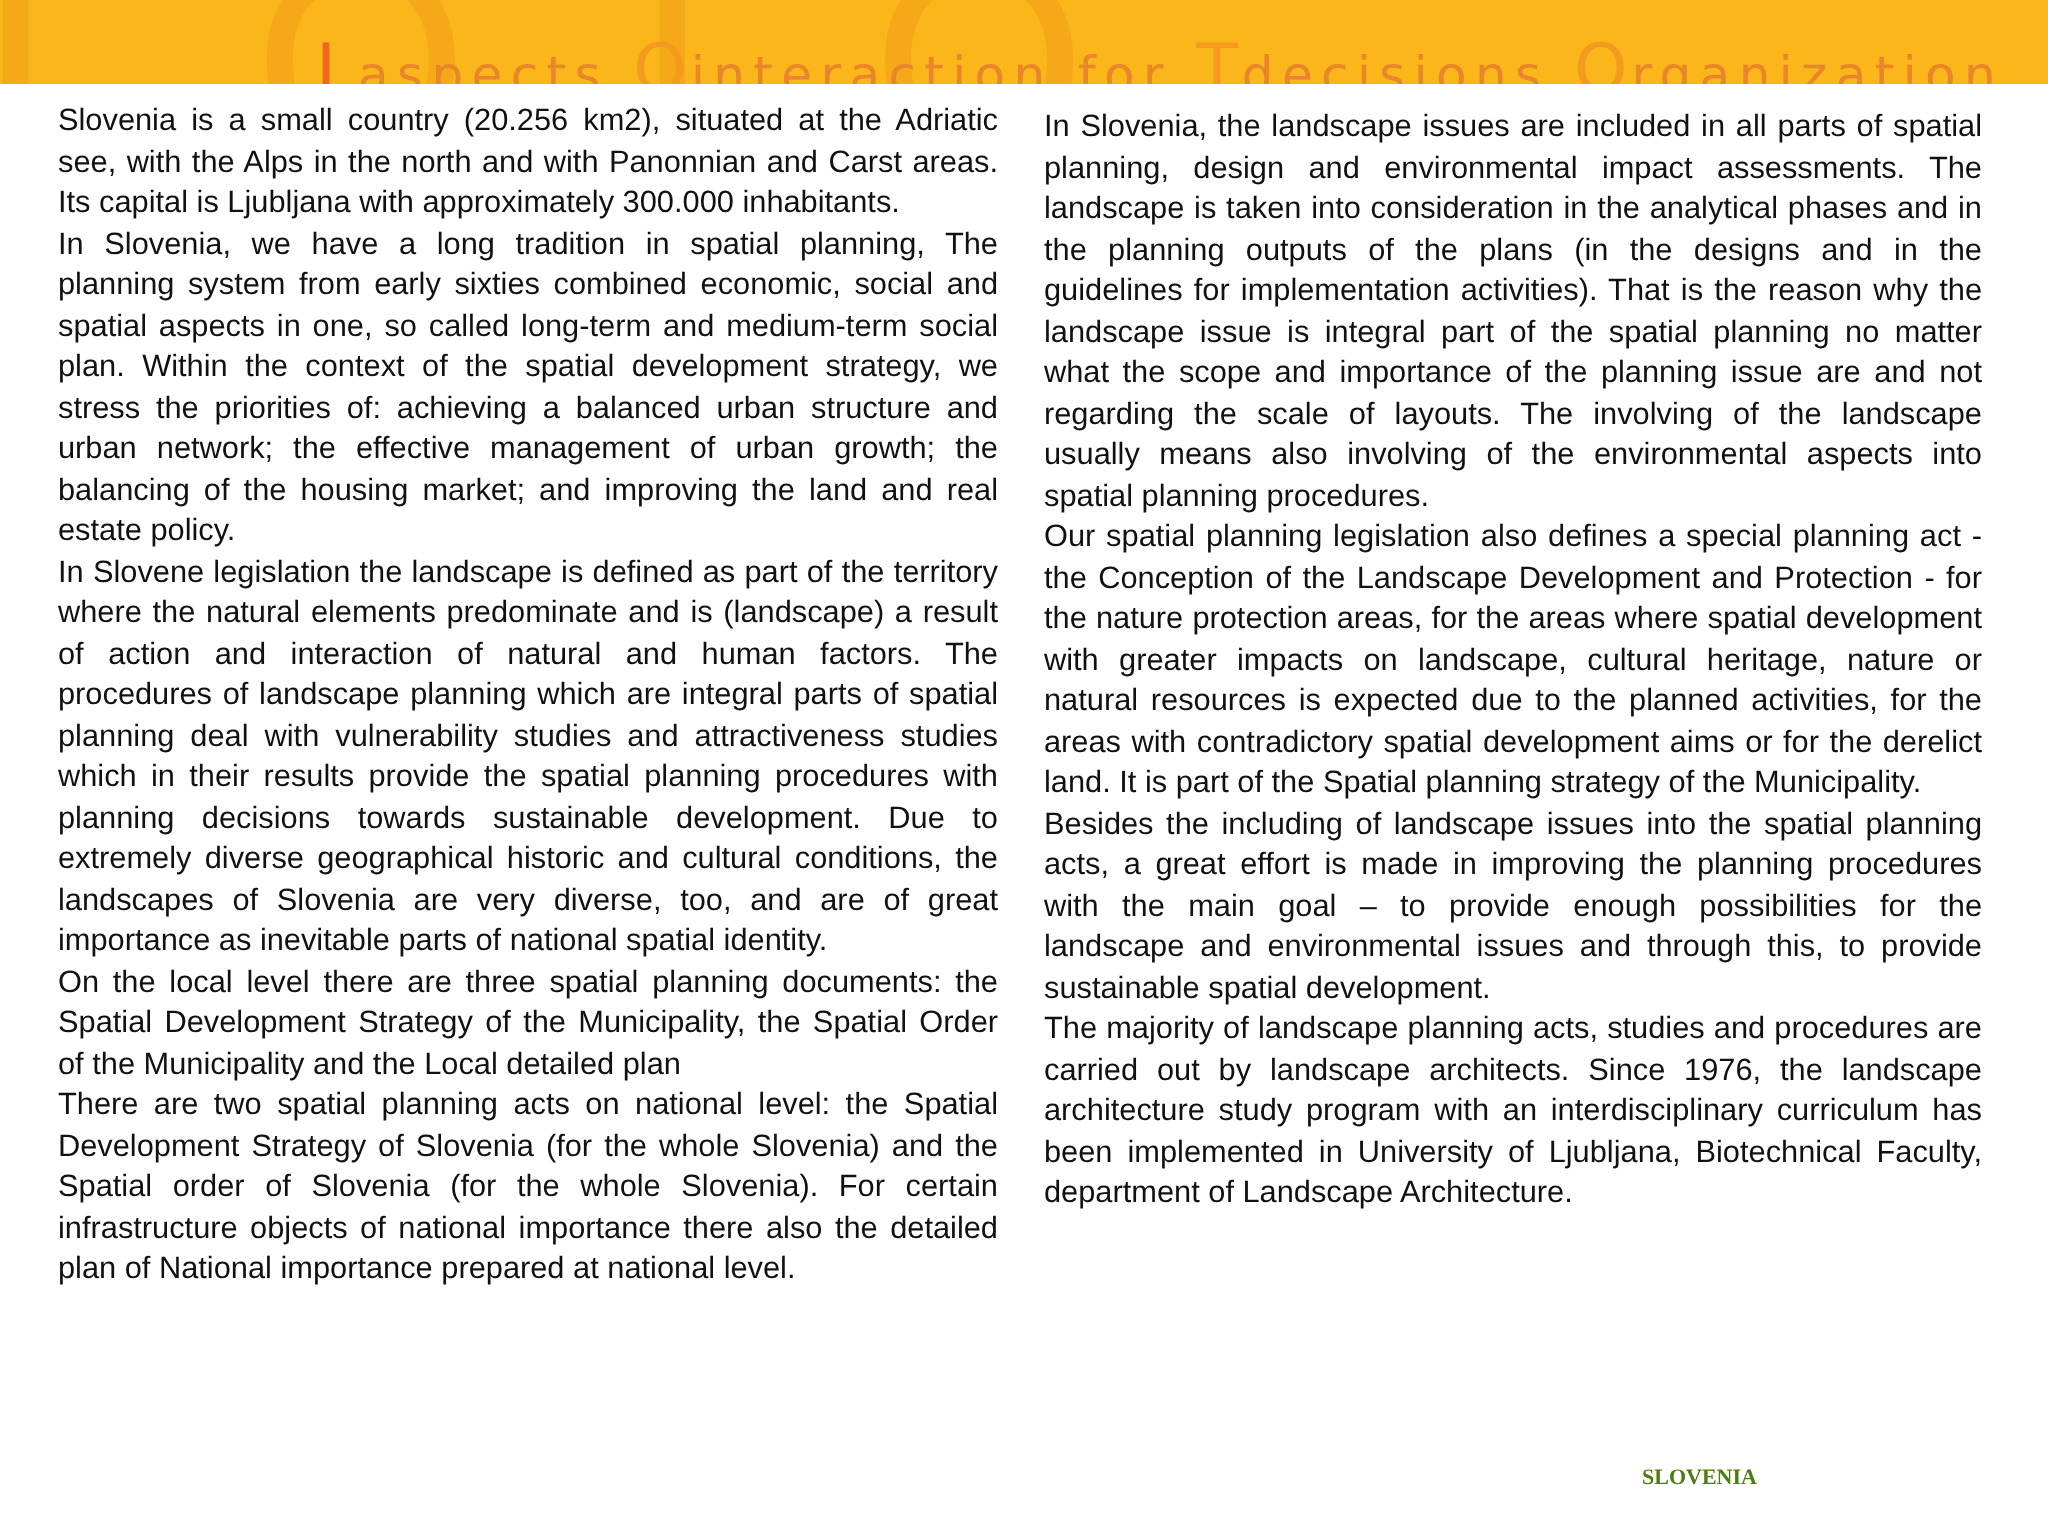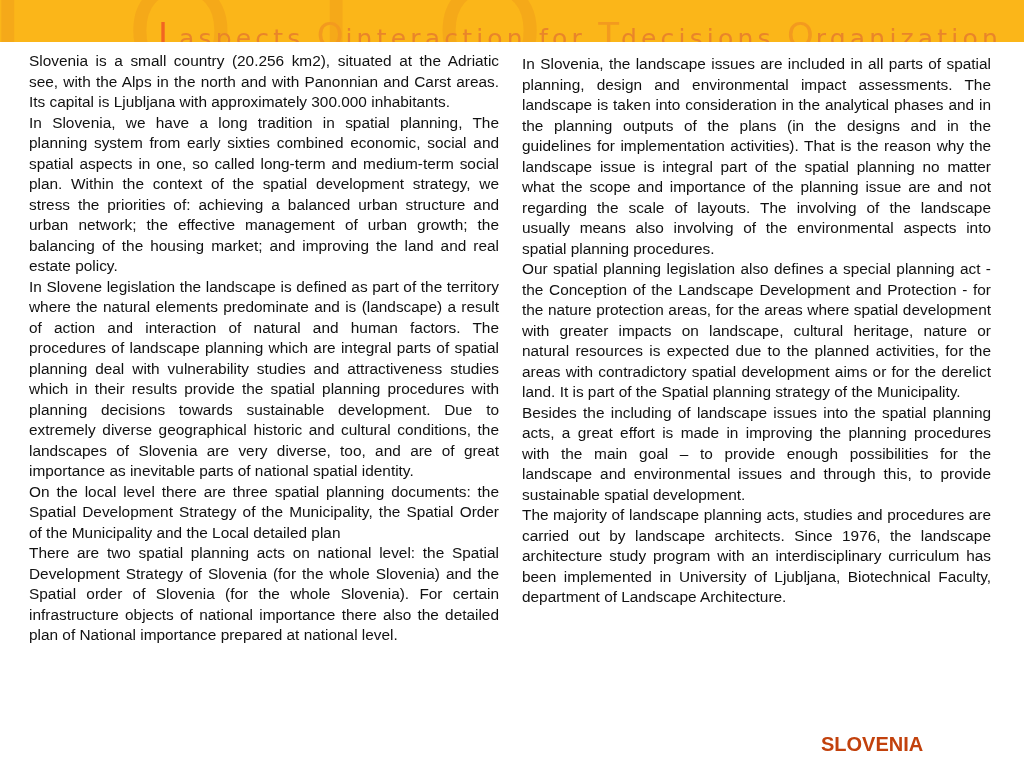--- a/index.html
+++ b/index.html
@@ -9,21 +9,21 @@
   .bg-letters { position:absolute; left:-10px; top:-38px; font-family:"Liberation Sans", sans-serif;
                 font-size:138px; letter-spacing:60px; color:#f4a51a; opacity:0.75; white-space:nowrap; line-height:1; }
   .tagline { position:absolute; left:158px; top:18px; font-family:"DejaVu Sans", sans-serif; font-size:25px;
              letter-spacing:4.2px; color:#e9852a; white-space:nowrap; line-height:1; }
   .tagline .cap { font-size:34px; color:#f26522; letter-spacing:2px; }
   .tagline .cap2 { font-size:34px; color:#f39a1f; letter-spacing:2px; }
   .col { position:absolute; top:51px; font-size:15.4px; line-height:20.5px; text-align:justify; }
   .col p { margin:0; }
   .col-left { left:29px; width:470px; }
   .col-right { left:522px; width:469px; top:54px; }
-  .footer { position:absolute; left:821px; top:733px; font-size:20px; font-weight:bold; color:#c2410c; }
+  .footer { position:absolute; left:821px; top:733px; font-size:11px; font-weight:bold; color:#4d7c0f;font-family:Liberation Serif, serif; }
 </style>
 </head>
 <body>
 
 <div class="header">
   <div class="bg-letters">LOTO</div>
   <div class="tagline">
     <span class="cap">L</span><span>aspects </span><span class="cap2">O</span><span>interaction for </span><span class="cap2">T</span><span>decisions </span><span class="cap2">O</span><span>rganization</span>
   </div>
 </div>

